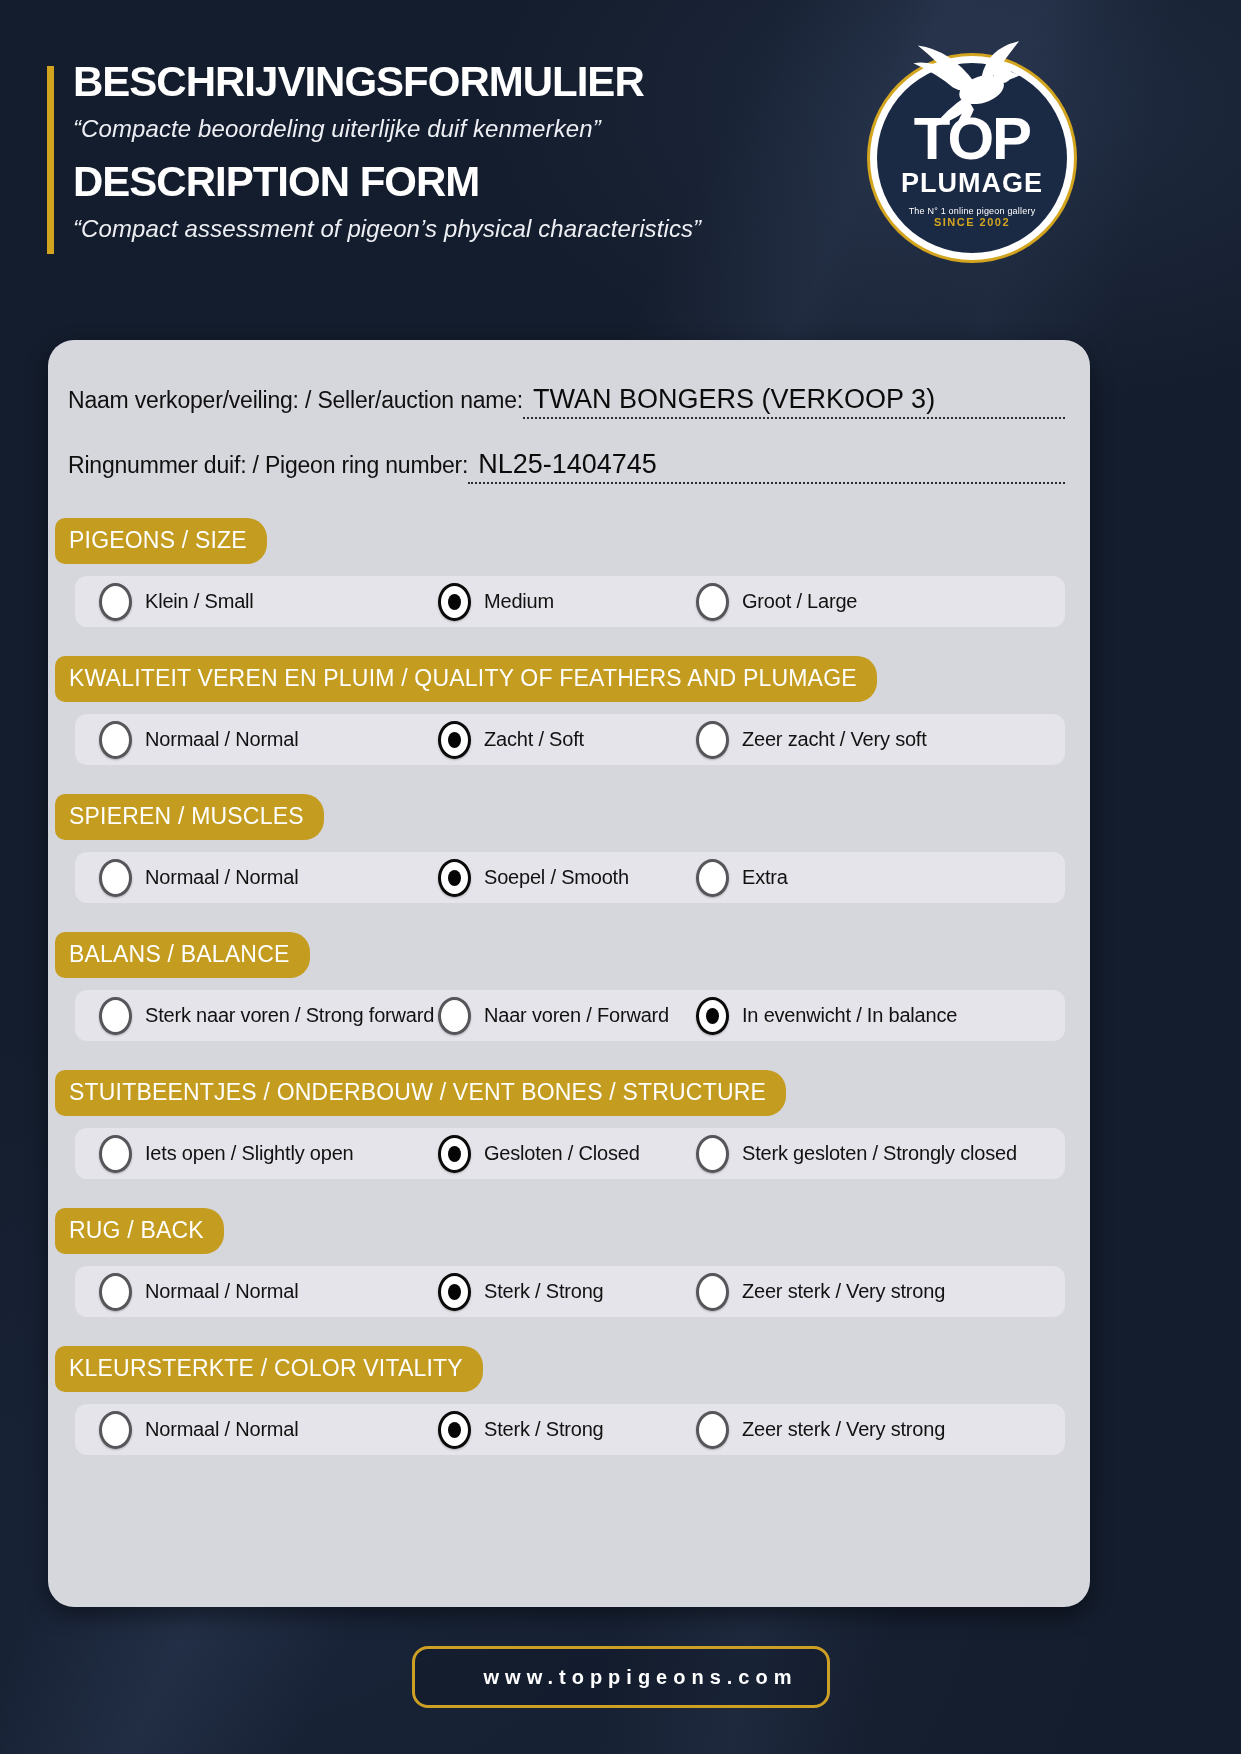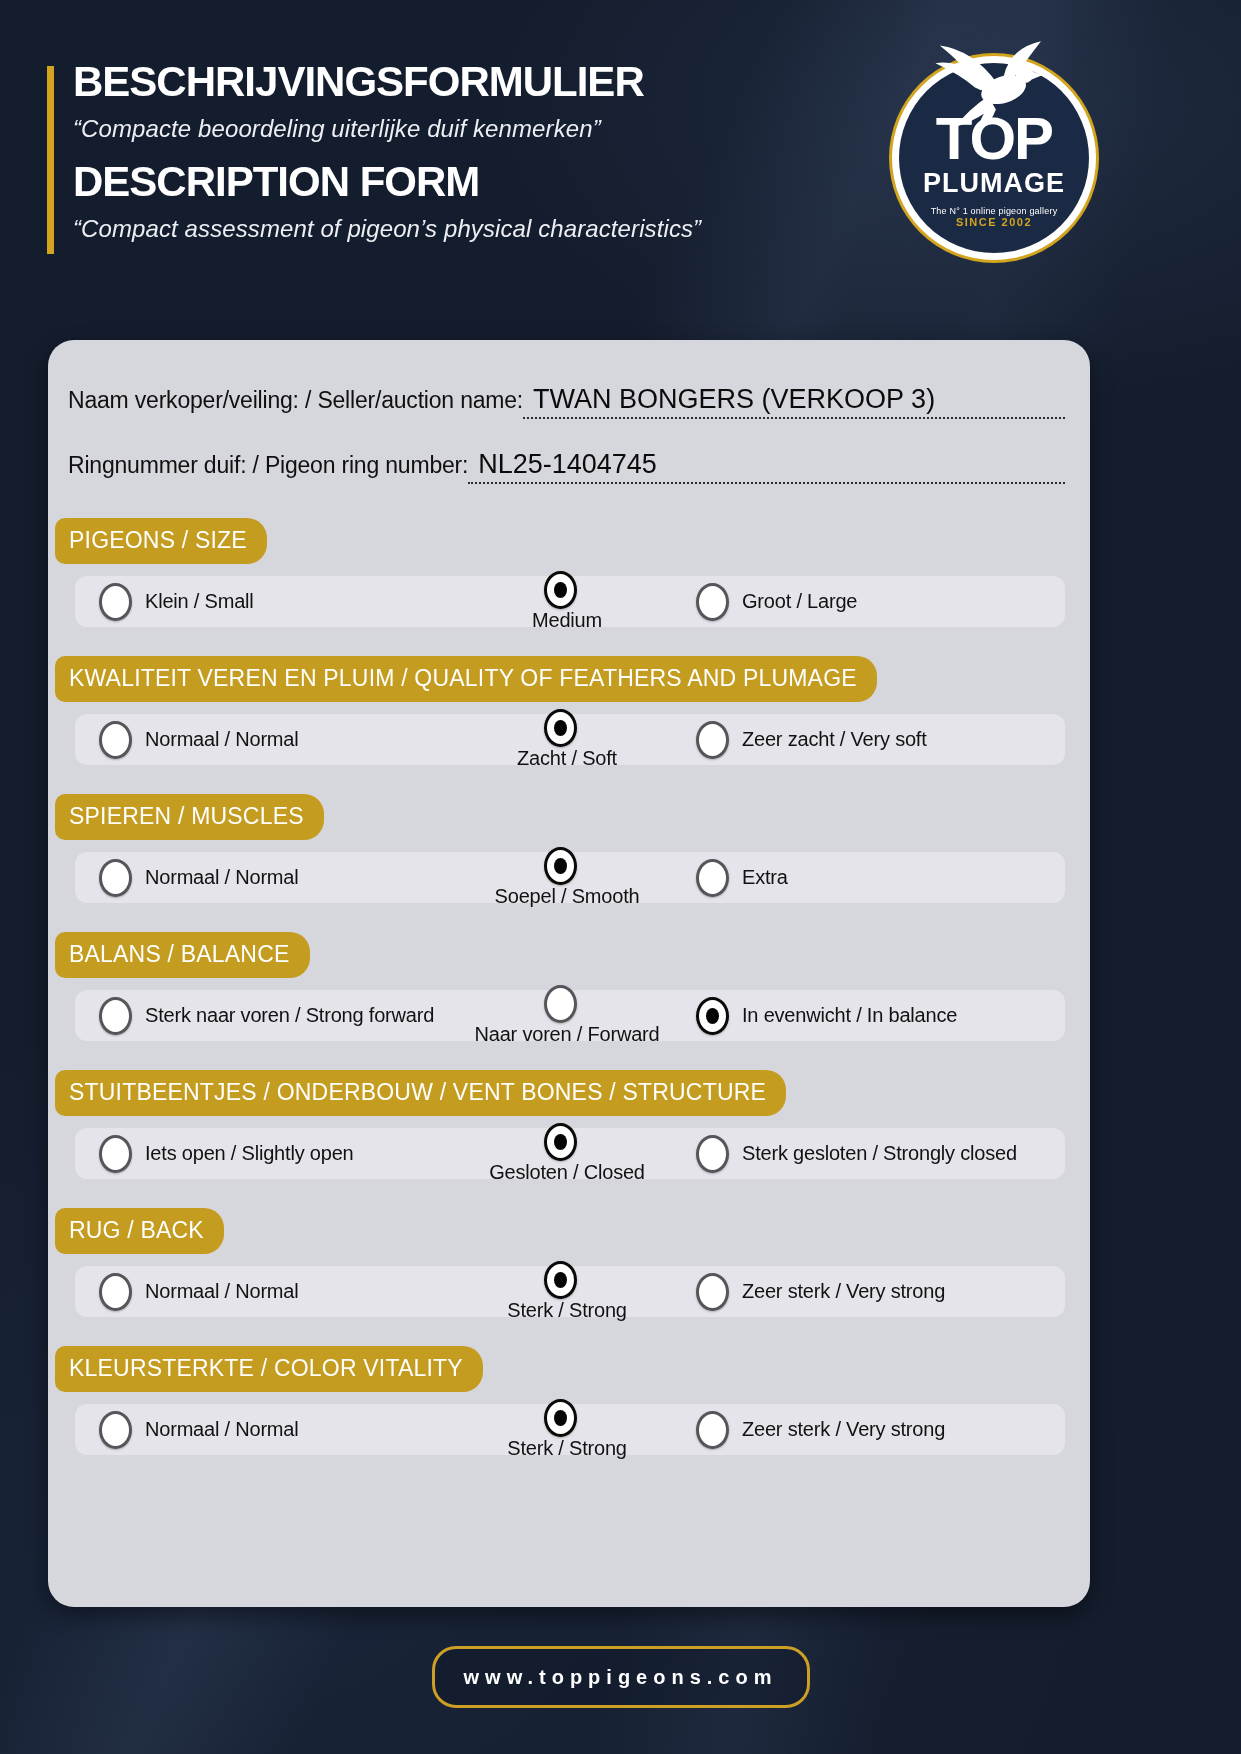--- a/index.html
+++ b/index.html
@@ -24,21 +24,21 @@
   }
 
   
   .accent-bar{position:absolute;left:47px;top:66px;width:7px;height:188px;background:var(--gold-bright);}
   .header{position:absolute;left:73px;top:60px;color:#fff;width:770px;}
   .header h1{font-size:42px;font-weight:800;letter-spacing:-1px;margin:0;line-height:1.05;color:#fff;}
   .header .sub{font-size:24px;font-style:italic;color:#EDEFF4;margin:11px 0 17px;letter-spacing:.1px;}
   .header .sub:last-child{margin-bottom:0;}
 
   
-  .logo{position:absolute;left:889px;top:53px;width:210px;height:210px;border-radius:50%;background:var(--gold-bright);text-decoration:underline;}
+  .logo{position:absolute;left:867px;top:53px;width:210px;height:210px;border-radius:50%;background:var(--gold-bright);text-decoration:underline;}
   .logo-white{position:absolute;inset:3px;border-radius:50%;background:#fff;}
   .logo-in{position:absolute;inset:10px;border-radius:50%;background:var(--logo-navy);}
   .logo-stack{position:absolute;inset:0;display:flex;flex-direction:column;align-items:center;justify-content:flex-start;padding-top:58px;z-index:2;}
   .logo-top{font-size:60px;font-weight:800;letter-spacing:-2px;line-height:.92;color:#fff;}
   .logo-pigeons{font-size:27px;font-weight:800;letter-spacing:1px;color:#fff;margin-top:2px;}
   .logo-tagline{font-size:9px;color:#fff;margin-top:7px;letter-spacing:.2px;}
   .logo-since{font-size:11px;color:var(--gold-bright);font-weight:bold;letter-spacing:1.5px;}
   .pigeon-svg{position:absolute;left:42px;top:-14px;width:132px;height:110px;z-index:1;}
   .pigeon-svg path,.pigeon-svg ellipse,.pigeon-svg circle{fill:#fff;}
 
@@ -56,39 +56,40 @@
   .section-title{
     display:inline-block;margin-left:7px;background:var(--gold);color:#fff;
     font-size:23px;padding:9px 20px 10px 14px;border-radius:10px 20px 20px 10px;letter-spacing:.2px;
   }
   .option-row{
     display:flex;align-items:center;width:990px;height:51px;
     margin:12px 0 29px 27px;background:var(--row);border-radius:12px;
   }
   .option{display:flex;align-items:center;cursor:default;}
   .option.o1{width:363px;padding-left:24px;box-sizing:border-box;}
-  .option.o2{width:258px;flex-direction:column;}
+  .option.o2{width:258px;}
   .option.o3{flex:1;}
   .radio{
     width:27px;height:32px;border:3px solid #55555A;border-radius:50%;background:#fff;
     display:flex;align-items:center;justify-content:center;margin-right:13px;flex:none;
     box-shadow:0 1px 2px rgba(0,0,0,.25);
   }
   .dot{width:13px;height:16px;border-radius:50%;background:#050505;visibility:hidden;}
   .option.selected .radio{border-color:#0A0A0A;}
   .option.selected .dot{visibility:visible;}
   .option-label{font-size:20px;color:#121212;letter-spacing:-.2px;white-space:nowrap;}
 
   
   .site-btn{
     position:absolute;left:50%;top:1646px;transform:translateX(-50%);
-    width:372px;height:56px;border:3px solid #CD9F25;border-radius:24px;
+    width:372px;height:56px;border:3px solid #CD9F25;border-radius:16px;
     display:flex;align-items:center;justify-content:center;
     color:#fff;font-size:20px;font-weight:bold;letter-spacing:6px;
     background:rgba(8,14,26,.25);
+    padding-left:40px;
   }
 </style>
 </head>
 <body>
 
 <div class="page">
 
   <div class="accent-bar"></div>
 
   <div class="header">

